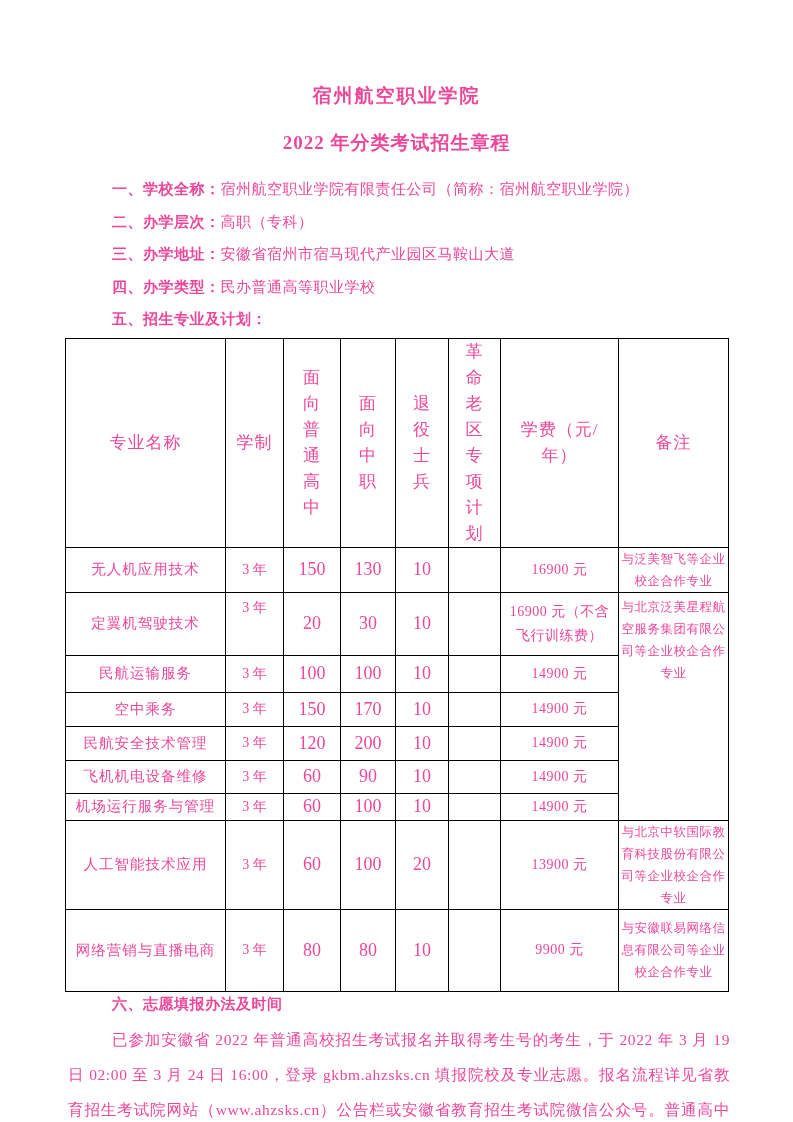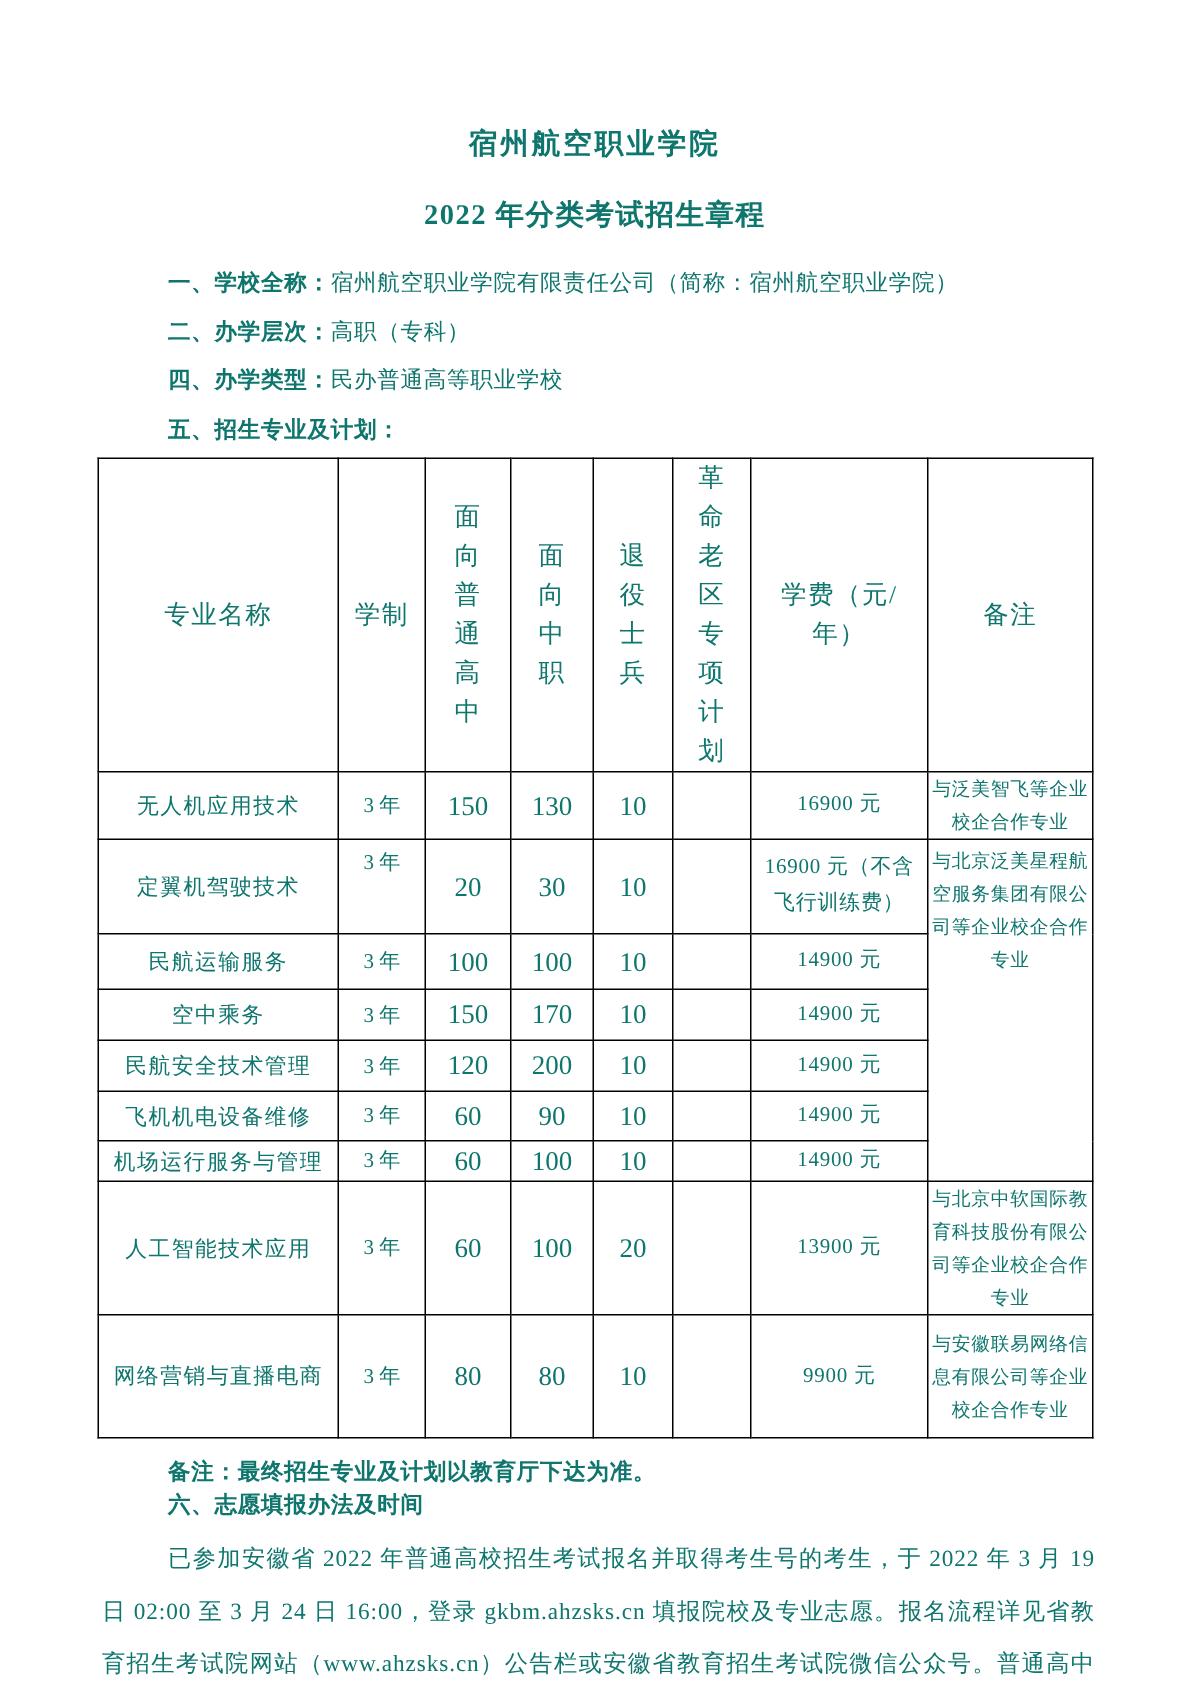--- a/index.html
+++ b/index.html
@@ -1,20 +1,20 @@
 <!DOCTYPE html>
 <html><head>
 <meta charset="utf-8">
 <style>
   html,body{margin:0;padding:0;background:#ffffff;}
   .page{
     position:relative;
     width:793px;height:1122px;
     background:#ffffff;
-    color:#0f766e;
+    color:#ec4899;
     font-family:"Liberation Serif","DejaVu Serif",serif;
     overflow:hidden;
     box-sizing:border-box;
     padding:83px 65px 0 65px;
   }
   .doc-title{
     margin:0;
     text-align:center;
     font-size:19px;
     font-weight:bold;
@@ -93,20 +93,21 @@
 <body>
 
 <div class="page">
 
   <h1 class="doc-title">宿州航空职业学院</h1>
   <h2 class="doc-subtitle">2022 年分类考试招生章程</h2>
 
   <div class="info">
     <p class="info-item"><span class="lbl">一、学校全称：</span><span>宿州航空职业学院有限责任公司（简称：宿州航空职业学院）</span></p>
     <p class="info-item"><span class="lbl">二、办学层次：</span><span>高职（专科）</span></p>
+    <p class="info-item"><span class="lbl">三、办学地址：</span><span>安徽省宿州市宿马现代产业园区马鞍山大道</span></p>
     <p class="info-item"><span class="lbl">四、办学类型：</span><span>民办普通高等职业学校</span></p>
     <p class="info-item"><span class="lbl">五、招生专业及计划：</span><span></span></p>
   </div>
 
   <table class="enroll-table">
     <colgroup>
       <col style="width:160px">
         <col style="width:58px">
         <col style="width:57px">
         <col style="width:55px">
@@ -207,17 +208,16 @@
       <td class="cell-num">80</td>
       <td class="cell-num">80</td>
       <td class="cell-num">10</td>
       <td class="cell-num"></td>
       <td class="cell-tuition">9900 元</td>
       <td class="cell-remark">与安徽联易网络信息有限公司等企业校企合作专业</td>
     </tr>
   </tbody>
     </table>
 
-  <p class="footer-note">备注：最终招生专业及计划以教育厅下达为准。</p>
   <p class="footer-sec6">六、志愿填报办法及时间</p>
   <p class="footer-para">已参加安徽省 2022 年普通高校招生考试报名并取得考生号的考生，于 2022 年 3 月 19 日 02:00 至 3 月 24 日 16:00，登录 gkbm.ahzsks.cn 填报院校及专业志愿。报名流程详见省教育招生考试院网站（www.ahzsks.cn）公告栏或安徽省教育招生考试院微信公众号。普通高中毕</p>
 
 </div>
 
 </body></html>

